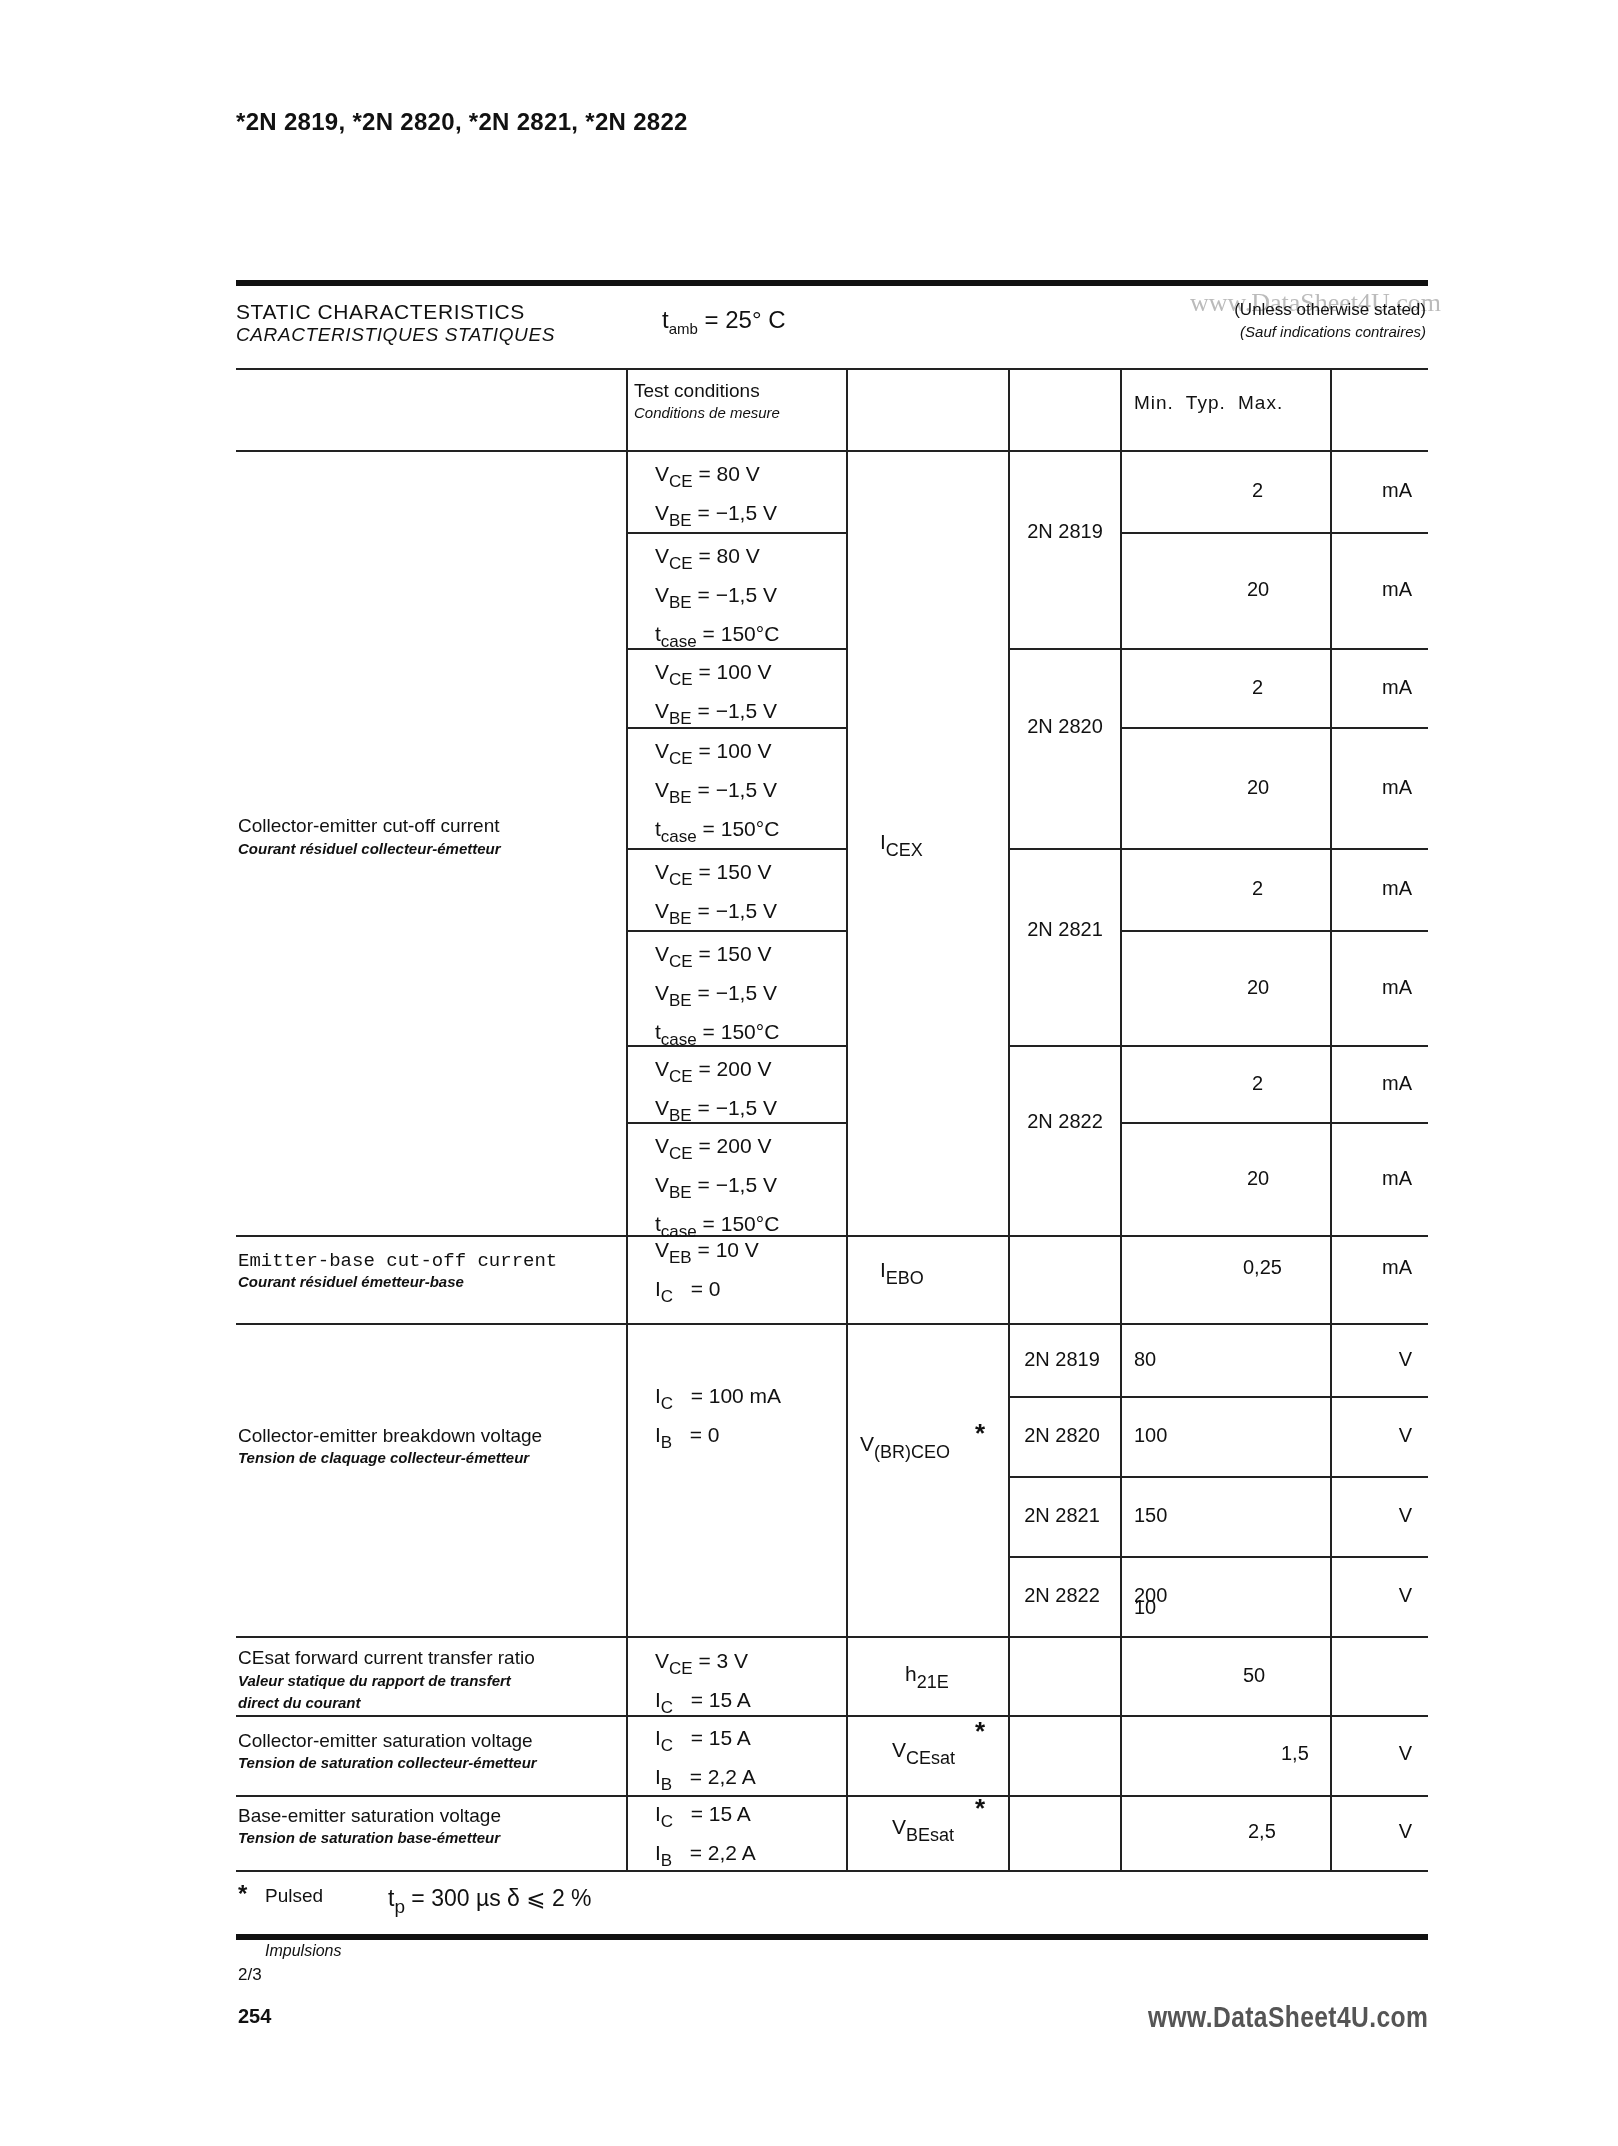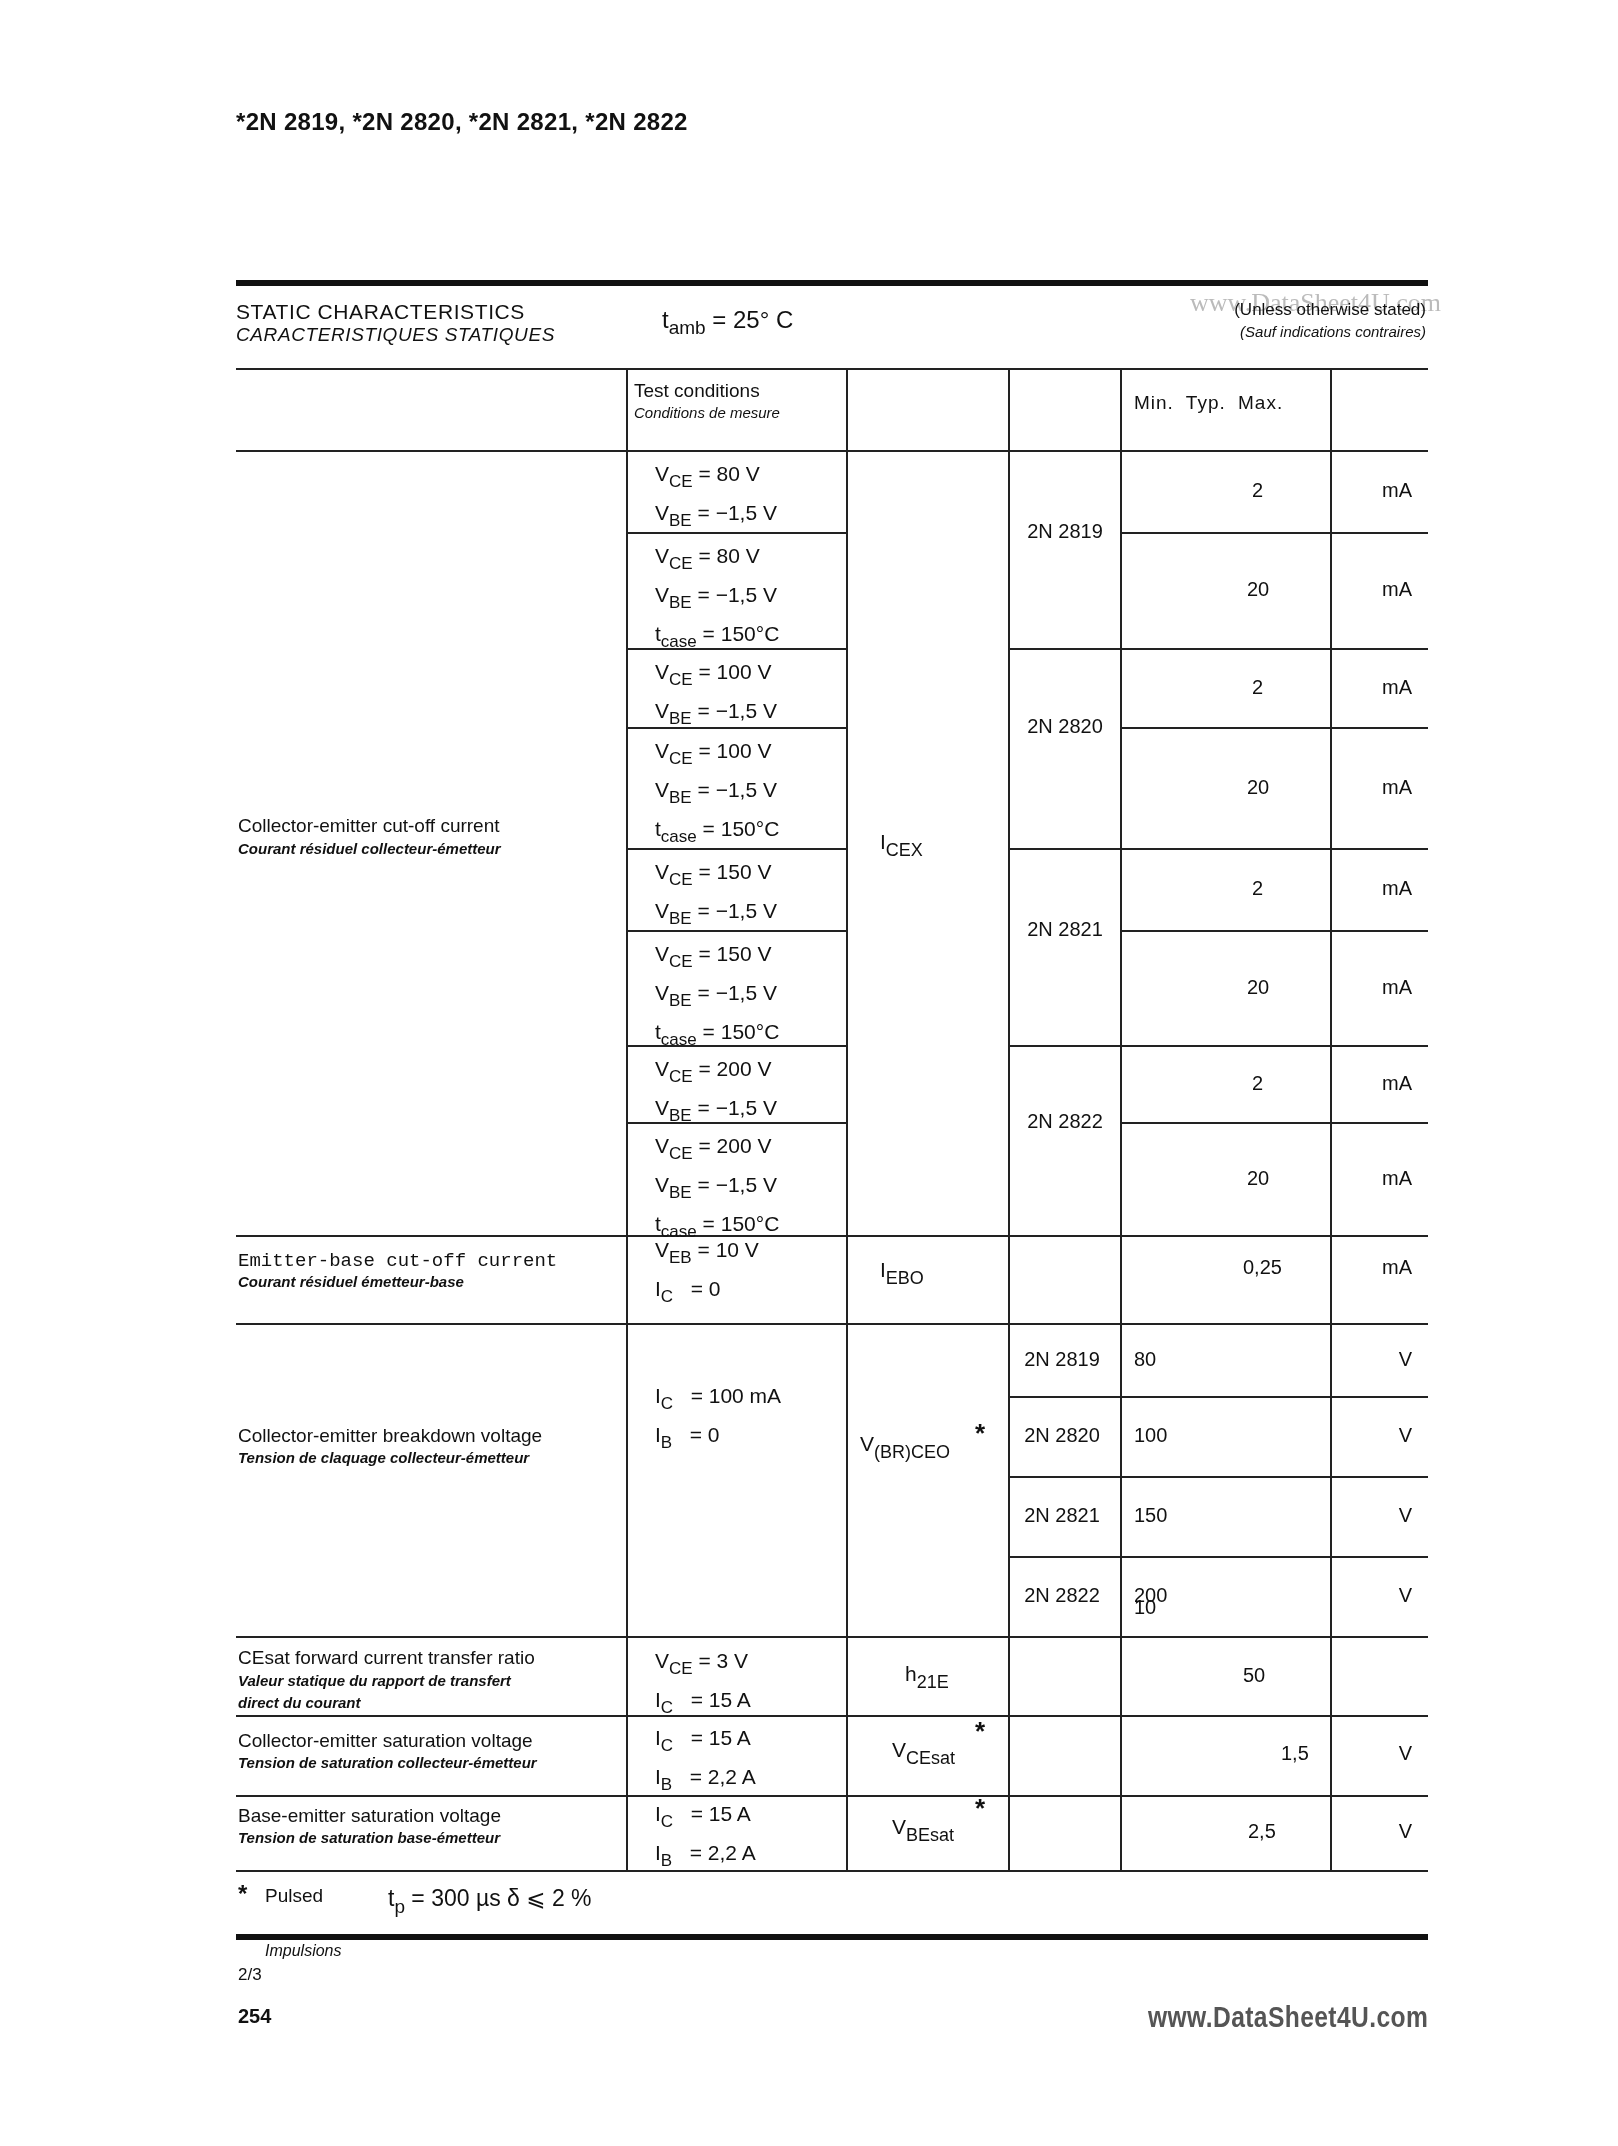--- a/index.html
+++ b/index.html
@@ -5,21 +5,21 @@
   html,body{margin:0;padding:0;background:#fff;}
   body{width:1618px;height:2146px;position:relative;overflow:hidden;font-family:"Liberation Sans",sans-serif;color:#111;}
   .abs{position:absolute;}
   .doc-title{left:236px;top:108px;font-size:24px;font-weight:bold;letter-spacing:0.3px;}
   .rule-thick{position:absolute;left:236px;width:1192px;height:6px;background:#111;}
   .hline{position:absolute;height:2px;background:#222;}
   .vline{position:absolute;width:2px;background:#222;}
   .sec-en{left:236px;top:300px;font-size:21px;letter-spacing:0.6px;}
   .sec-fr{left:236px;top:324px;font-size:19px;font-style:italic;letter-spacing:0.6px;}
   .tamb{left:662px;top:306px;font-size:24px;}
-  .tamb sub{font-size:19px;vertical-align:-6px;}
+  .tamb sub{font-size:15px;vertical-align:-6px;}
   .unless{right:192px;top:300px;font-size:17px;text-align:right;}
   .unless-fr{right:192px;top:323px;font-size:15px;font-style:italic;text-align:right;}
   .watermark-top{left:1190px;top:288px;font-size:26px;color:#bbb;font-family:"Liberation Serif",serif;}
   .hdr-cond{left:634px;top:380px;font-size:19px;text-align:right;}
   .hdr-cond-fr{left:634px;top:404px;font-size:15px;font-style:italic;}
   .hdr-mm{left:1134px;top:392px;font-size:19px;letter-spacing:1px;word-spacing:6px;}
   .param{left:238px;font-size:19px;}
   .param-fr{left:238px;font-size:15px;font-style:italic;font-weight:bold;}
   .cond{left:655px;font-size:21px;line-height:31px;}
   .cond sub{font-size:17px;vertical-align:-6px;}

